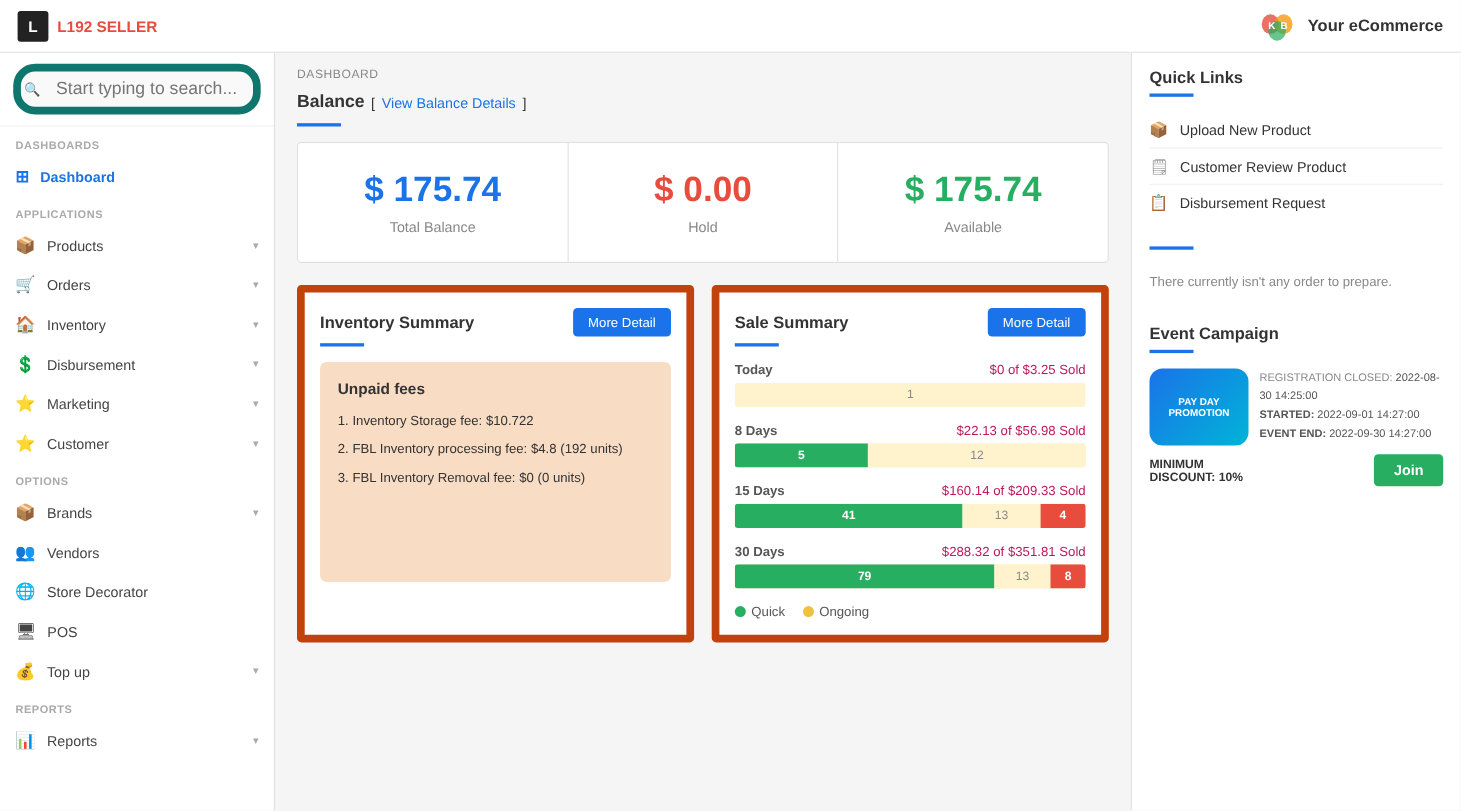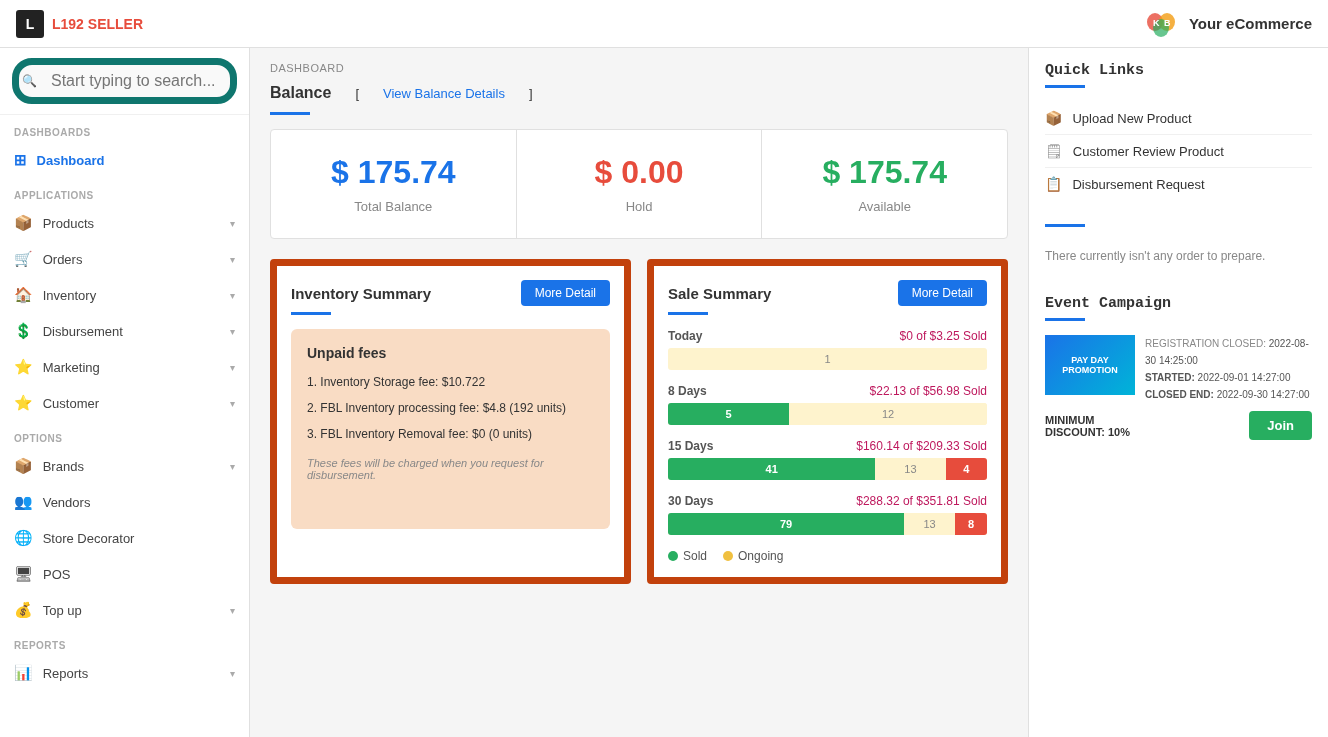--- a/index.html
+++ b/index.html
@@ -72,21 +72,21 @@
     }
     .page-content {
       padding: 14px 20px; min-height: 100%;
     }
     .page-label {
       font-size: 11px; color: #888; letter-spacing: 0.5px; margin-bottom: 10px;
     }
 
     
     .balance-header {
-      display: flex; align-items: center; gap: 24px; margin-bottom: 10px;
+      display: flex; align-items: center; gap: 6px; margin-bottom: 10px;
     }
     .balance-title { font-size: 16px; font-weight: 600; color: #333; }
     .balance-link { color: #1a73e8; font-size: 13px; cursor: pointer; }
     .balance-bracket { color: #333; }
     .balance-underline { width: 40px; height: 3px; background: #1a73e8; margin-bottom: 14px; }
 
     .balance-cards {
       display: flex; gap: 0; border: 1px solid #e0e0e0; border-radius: 4px;
       background: #fff; margin-bottom: 20px;
     }
@@ -134,36 +134,36 @@
     .legend-dot { width: 10px; height: 10px; border-radius: 50%; }
     .legend-dot.sold { background: #27ae60; }
     .legend-dot.ongoing { background: #f0c040; }
 
     
     .right-panel {
       width: 300px; background: #fff; border-left: 1px solid #e0e0e0;
       overflow-y: auto; padding: 14px 16px; flex-shrink: 0;
     }
     .rp-section { margin-bottom: 24px; }
-    .rp-title { font-size: 15px; font-weight: 700; color: #333; margin-bottom: 6px; font-family: Liberation Mono, monospace; }
+    .rp-title { font-size: 15px; font-weight: 700; color: #333; margin-bottom: 6px; }
     .rp-underline { width: 40px; height: 3px; background: #1a73e8; margin-bottom: 14px; }
 
     .quick-link-item {
       display: flex; align-items: center; gap: 10px;
       padding: 8px 0; cursor: pointer; color: #333; font-size: 13px;
       border-bottom: 1px solid #f0f0f0;
     }
     .quick-link-item:last-child { border-bottom: none; }
     .ql-icon { color: #888; font-size: 14px; }
 
     .orders-empty { font-size: 12px; color: #888; padding: 8px 0; }
 
     
     .event-card { display: flex; gap: 10px; align-items: flex-start; }
-    .event-thumb { width: 90px; height: 60px; background: linear-gradient(135deg, #1a73e8, #00b4d8); border-radius: 0; flex-shrink: 0; display: flex; align-items: center; justify-content: center; color: #fff; font-size: 9px; font-weight: 600; text-align: center; padding: 4px; }
+    .event-thumb { width: 90px; height: 70px; background: linear-gradient(135deg, #1a73e8, #00b4d8); border-radius: 12px; flex-shrink: 0; display: flex; align-items: center; justify-content: center; color: #fff; font-size: 9px; font-weight: 600; text-align: center; padding: 4px; }
     .event-details { font-size: 10px; color: #555; line-height: 1.7; }
     .event-details .reg-closed { color: #888; }
     .event-label { font-weight: 700; color: #555; }
     .event-bottom { display: flex; justify-content: space-between; align-items: center; margin-top: 8px; }
     .event-discount { font-size: 11px; font-weight: 600; color: #333; }
     .join-btn { background: #27ae60; color: #fff; border: none; border-radius: 4px; padding: 7px 18px; font-size: 13px; cursor: pointer; font-weight: 600; }
 
     
     .inv-sale-wrapper { display: flex; gap: 16px; }
     .inv-col { flex: 1; background: #fff; border: 7px solid #c2410c; border-radius: 4px; padding: 14px; }
@@ -303,21 +303,20 @@
             <span class="section-title">Inventory Summary</span>
             <button class="more-detail-btn">More Detail</button>
           </div>
           <div class="section-underline"></div>
 
           <div class="unpaid-box">
             <div class="unpaid-title">Unpaid fees</div>
             <div class="unpaid-item">1. <span>Inventory Storage fee: $10.722</span></div>
             <div class="unpaid-item">2. <span>FBL Inventory processing fee: $4.8 (192 units)</span></div>
             <div class="unpaid-item">3. <span>FBL Inventory Removal fee: $0 (0 units)</span></div>
-            <div class="unpaid-note">These fees will be charged when you request for disbursement.</div>
           </div>
         </div>
 
         <div class="inv-col">
           <div class="section-header">
             <span class="section-title">Sale Summary</span>
             <button class="more-detail-btn">More Detail</button>
           </div>
           <div class="section-underline"></div>
 
@@ -362,21 +361,21 @@
             <div class="bar-container">
               <div class="bar-sold" style="width:74%">79</div>
               <div class="bar-ongoing" style="width:16%">13</div>
               <div class="bar-red" style="width:10%">8</div>
             </div>
           </div>
 
           <div class="legend">
             <div class="legend-item">
               <div class="legend-dot sold"></div>
-              <span>Sold</span>
+              <span>Quick</span>
             </div>
             <div class="legend-item">
               <div class="legend-dot ongoing"></div>
               <span>Ongoing</span>
             </div>
           </div>
         </div>
 
       </div>
     </div>
@@ -407,21 +406,21 @@
     </div>
 
     <div class="rp-section">
       <div class="rp-title">Event Campaign</div>
       <div class="rp-underline"></div>
       <div class="event-card">
         <div class="event-thumb">PAY DAY PROMOTION</div>
         <div class="event-details">
           <div><span class="reg-closed">REGISTRATION CLOSED:</span> <span>2022-08-30 14:25:00</span></div>
           <div><span class="event-label">STARTED:</span> <span>2022-09-01 14:27:00</span></div>
-          <div><span class="event-label">CLOSED END:</span> <span>2022-09-30 14:27:00</span></div>
+          <div><span class="event-label">EVENT END:</span> <span>2022-09-30 14:27:00</span></div>
         </div>
       </div>
       <div class="event-bottom">
         <div class="event-discount">
           <div>MINIMUM</div>
           <div>DISCOUNT: 10%</div>
         </div>
         <button class="join-btn">Join</button>
       </div>
     </div>

